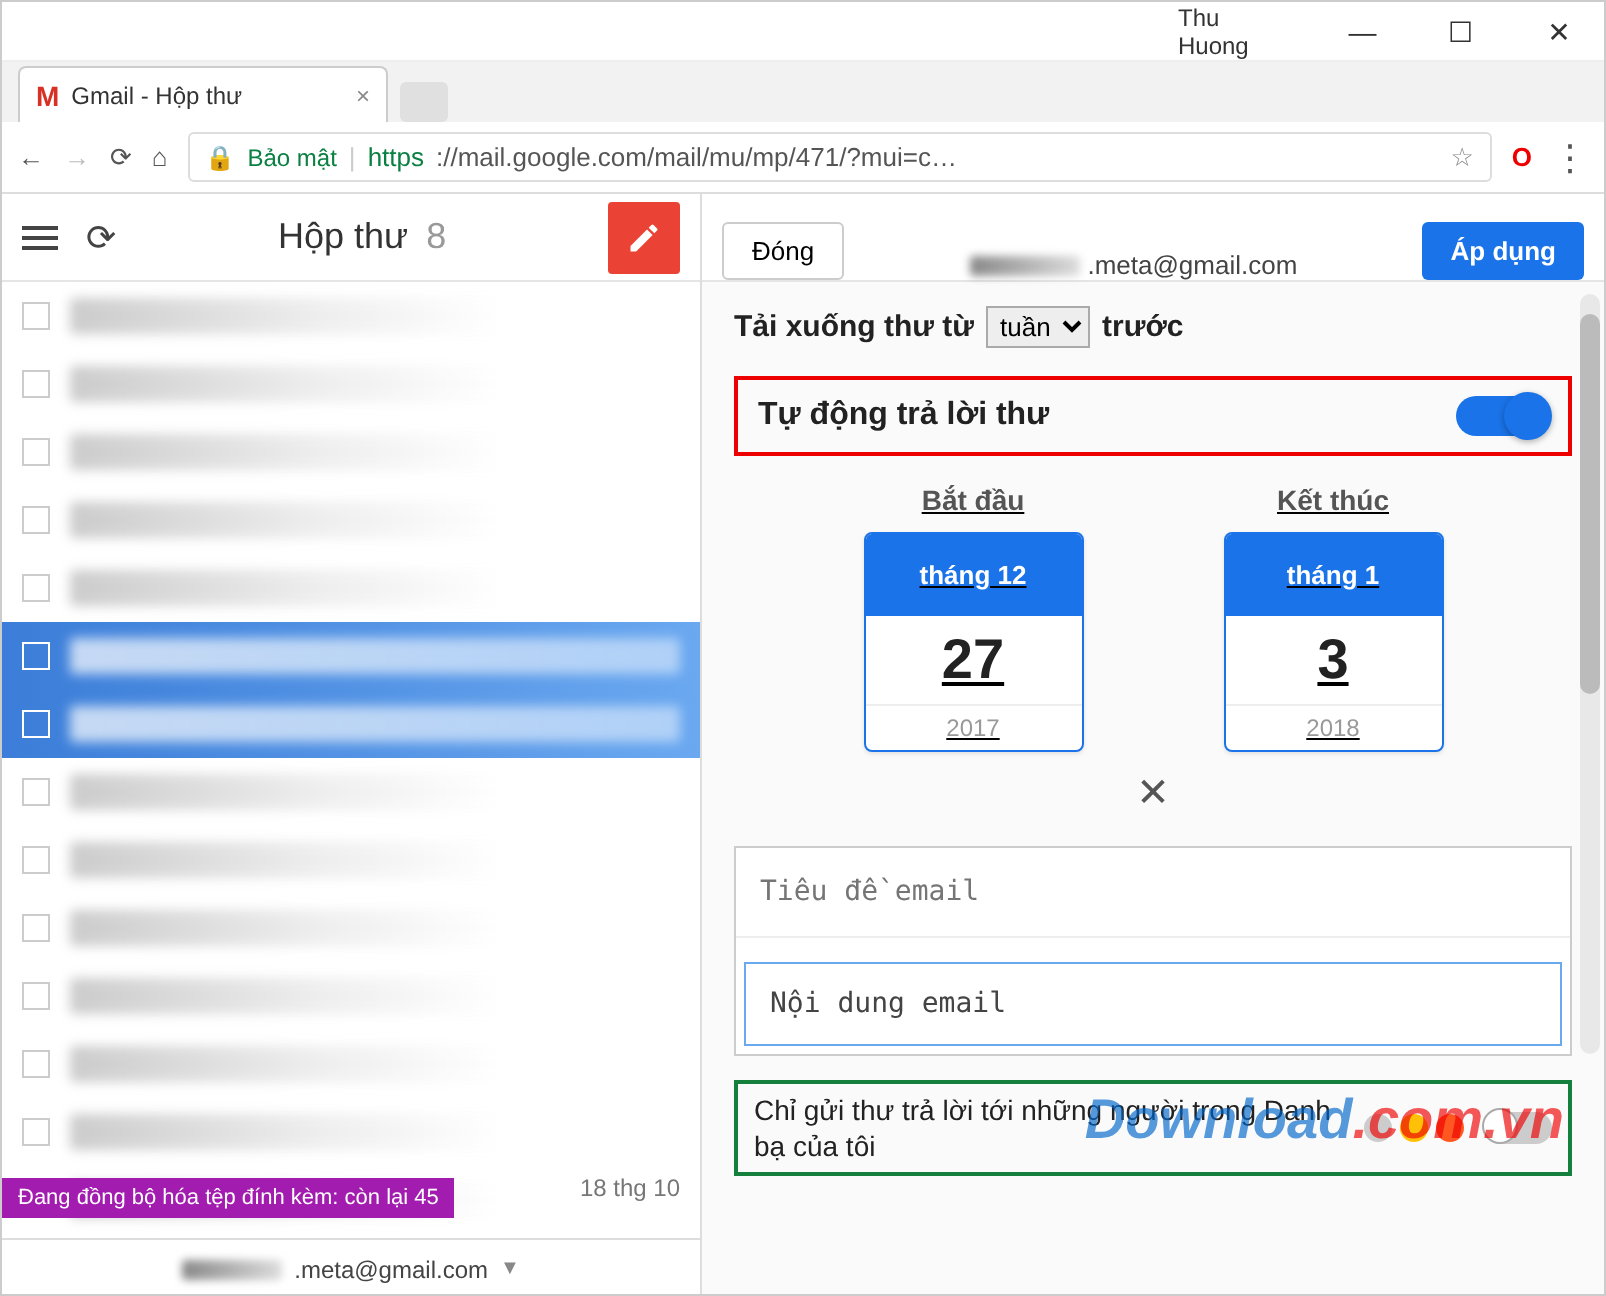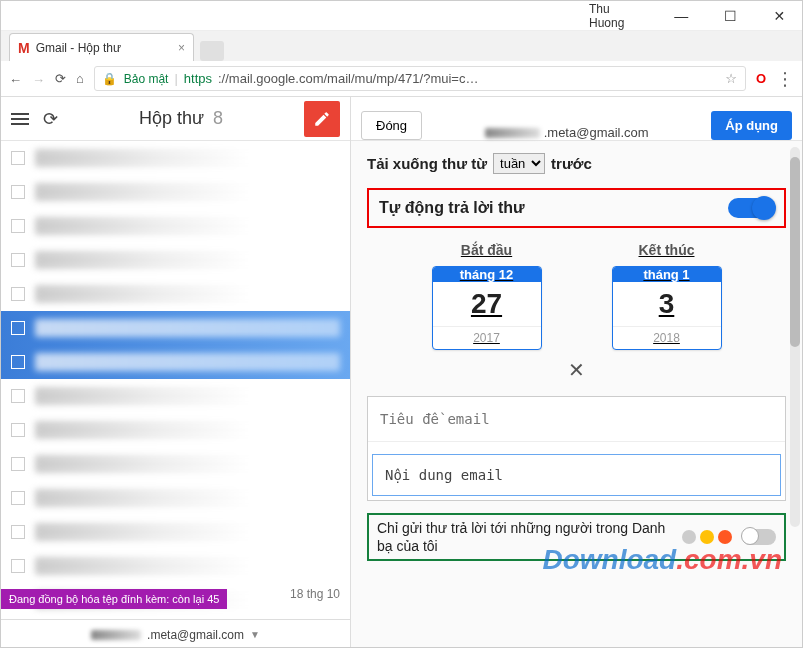--- a/index.html
+++ b/index.html
@@ -74,21 +74,21 @@
 .redbox { border: 2px solid #e00; padding: 8px 10px; margin-bottom: 14px; }
 .toggle-row { display: flex; align-items: center; justify-content: space-between; }
 .toggle-label { font-size: 16px; font-weight: bold; color: #222; }
 .toggle { width: 46px; height: 20px; background: #1a73e8; border-radius: 20px; position: relative; cursor: pointer; }
 .toggle .knob { width: 24px; height: 24px; background: #1a73e8; border-radius: 50%; position: absolute; right: -2px; top: -2px; box-shadow: 0 1px 3px rgba(0,0,0,0.3); }
 
 .dates { display: flex; justify-content: center; gap: 70px; margin-bottom: 8px; text-decoration: underline; }
 .datecol { text-align: center; }
 .datelbl { font-size: 14px; color: #555; font-weight: bold; margin-bottom: 8px; }
 .datecard { width: 110px; border: 1px solid #1a73e8; border-radius: 4px; overflow: hidden; background: #fff; box-shadow: 0 1px 2px rgba(0,0,0,0.1); }
-.datecard .month { background: #1a73e8; color: #fff; font-size: 13px; padding: 0; font-weight: bold; }
+.datecard .month { background: #1a73e8; color: #fff; font-size: 13px; padding: 13px; font-weight: bold; }
 .datecard .day { font-size: 28px; font-weight: bold; padding: 6px; color: #222; }
 .datecard .year { font-size: 12px; color: #999; padding: 4px; border-top: 1px solid #eee; }
 .date-x { text-align: center; font-size: 20px; color: #555; margin: 2px 0 14px; cursor: pointer; }
 
 .emailform { border: 1px solid #ccc; background: #fff; padding: 0; margin-bottom: 12px; }
 .subj { border: none; border-bottom: 1px solid #eee; padding: 14px 12px; width: 100%; font-size: 14px; color: #888; font-family: monospace; }
 .bodytxt { border: 1px solid #6aa8f0; padding: 12px; width: calc(100% - 8px); margin: 12px 4px 4px; font-size: 14px; font-family: monospace; color: #444; }
 
 .contactrow { display: flex; align-items: center; gap: 10px; border: 2px solid #15803d; padding: 4px 8px; }
 .contactrow .txt { flex: 1; font-size: 14px; color: #222; line-height: 1.3; }

